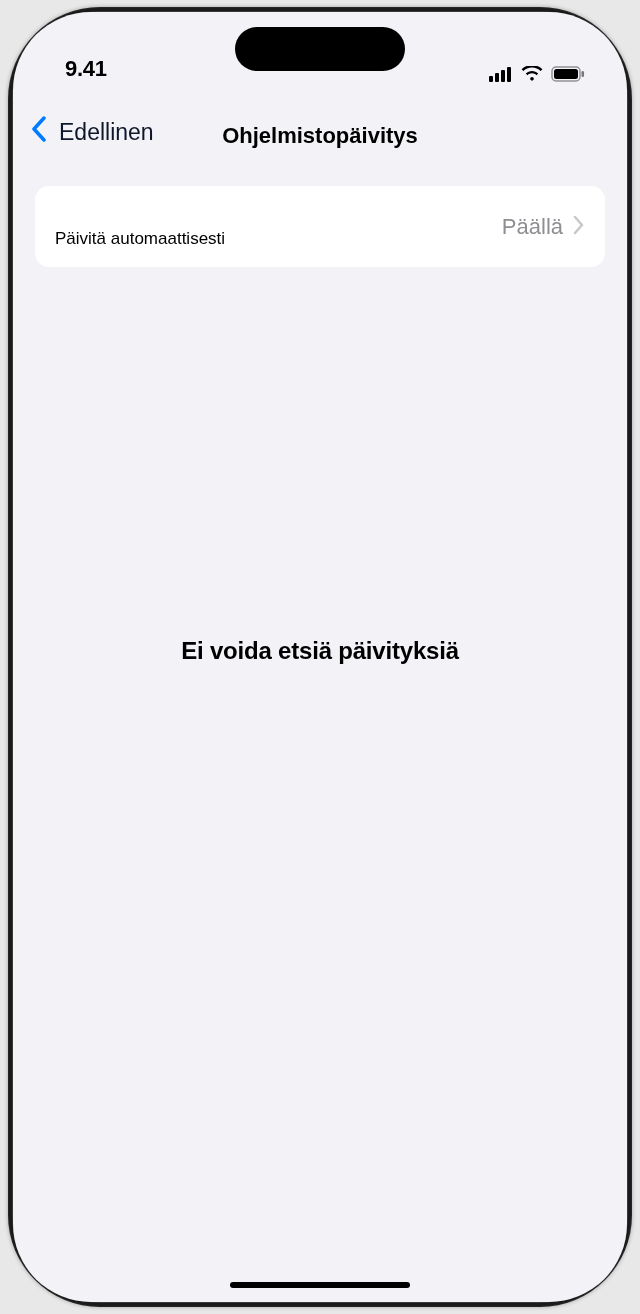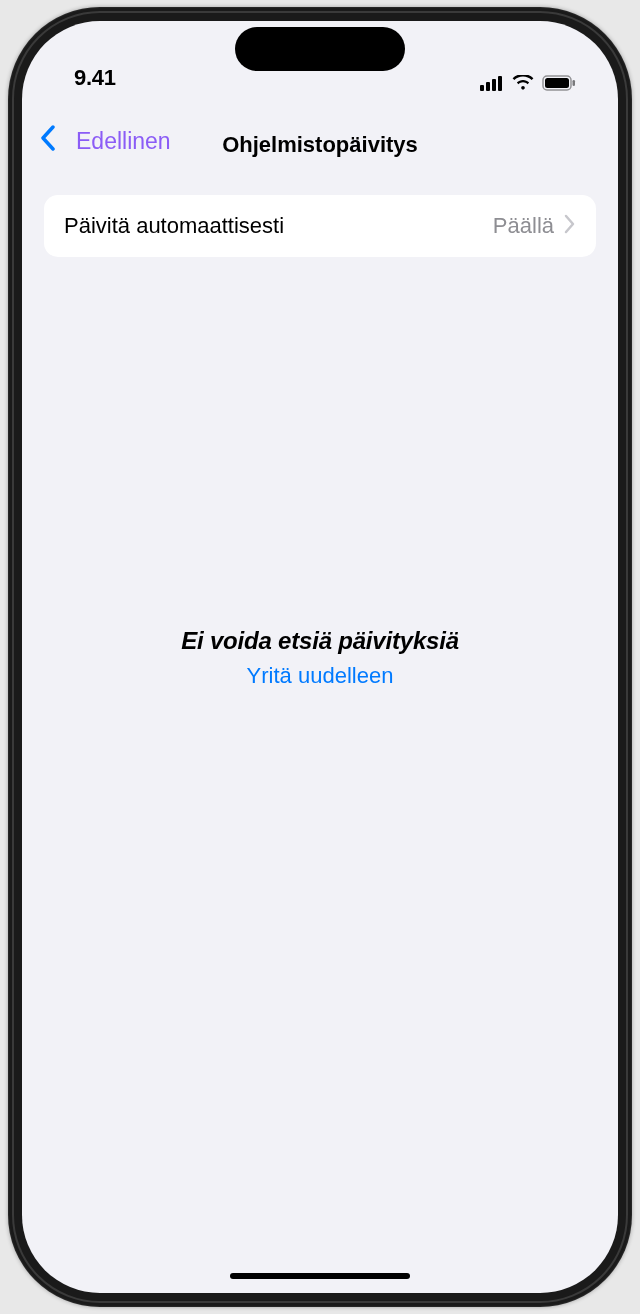--- a/index.html
+++ b/index.html
@@ -15,21 +15,21 @@
       background: #e8e8e8;
       display: flex;
       align-items: center;
       justify-content: center;
     }
     .device-frame {
       width: 624px;
       height: 1300px;
       background: #1a1a1a;
       border-radius: 92px;
-      padding: 14px;
+      padding: 5px;
       box-shadow: 0 0 4px rgba(0,0,0,0.3), inset 0 0 2px rgba(255,255,255,0.2);
       position: relative;
     }
     .device-frame::before {
       content: '';
       position: absolute;
       inset: 4px;
       border-radius: 88px;
       border: 2px solid #3a3a3a;
       pointer-events: none;
@@ -82,24 +82,24 @@
       height: 60px;
       display: flex;
       align-items: center;
       padding: 0 18px;
       position: relative;
       margin-top: 10px;
     }
     .back-button {
       display: flex;
       align-items: center;
-      color: #8b5cf6;
+      color: #0f172a;
       font-size: 23px;
       cursor: pointer;
-      gap: 20px;
+      gap: 12px;
     }
     .nav-title {
       position: absolute;
       left: 50%;
       transform: translateX(-50%);
       font-size: 22px;
       font-weight: 600;
       color: #000;
       margin-top: 8px;
     }
@@ -112,22 +112,23 @@
     .settings-row {
       background: #fff;
       border-radius: 14px;
       padding: 18px 20px;
       display: flex;
       align-items: center;
       justify-content: space-between;
       cursor: pointer;
     }
     .row-label {
-      font-size: 22px;
-      color: #000;
+      font-size: 17px;
+      color: #000;
+      margin-top: 25px;
     }
     .row-right {
       display: flex;
       align-items: center;
       gap: 10px;
     }
     .row-value {
       font-size: 22px;
       color: #8e8e93;
     }
@@ -138,21 +139,20 @@
       margin-top: 370px;
       text-align: center;
       padding: 0 30px;
     }
     .error-title {
       font-size: 24px;
       font-weight: 700;
       color: #000;
       margin-bottom: 8px;
       letter-spacing: -0.2px;
-      font-style: italic;
     }
     .error-message {
       font-size: 20px;
       color: #8e8e93;
       line-height: 1.35;
       margin-bottom: 28px;
     }
     .retry-link {
       font-size: 22px;
       color: #007aff;
@@ -222,19 +222,18 @@
           <span class="chevron">
             <svg width="12" height="20" viewBox="0 0 12 20">
               <path d="M2 2 L9 10 L2 18" stroke="#c7c7cc" stroke-width="2.5" fill="none" stroke-linecap="round" stroke-linejoin="round"></path>
             </svg>
           </span>
         </div>
       </div>
 
       <div class="error-section">
         <div class="error-title">Ei voida etsiä päivityksiä</div>
-        <div class="retry-link">Yritä uudelleen</div>
       </div>
     </div>
 
     <div class="home-indicator"></div>
   </div>
 </div>
 
 </body></html>

